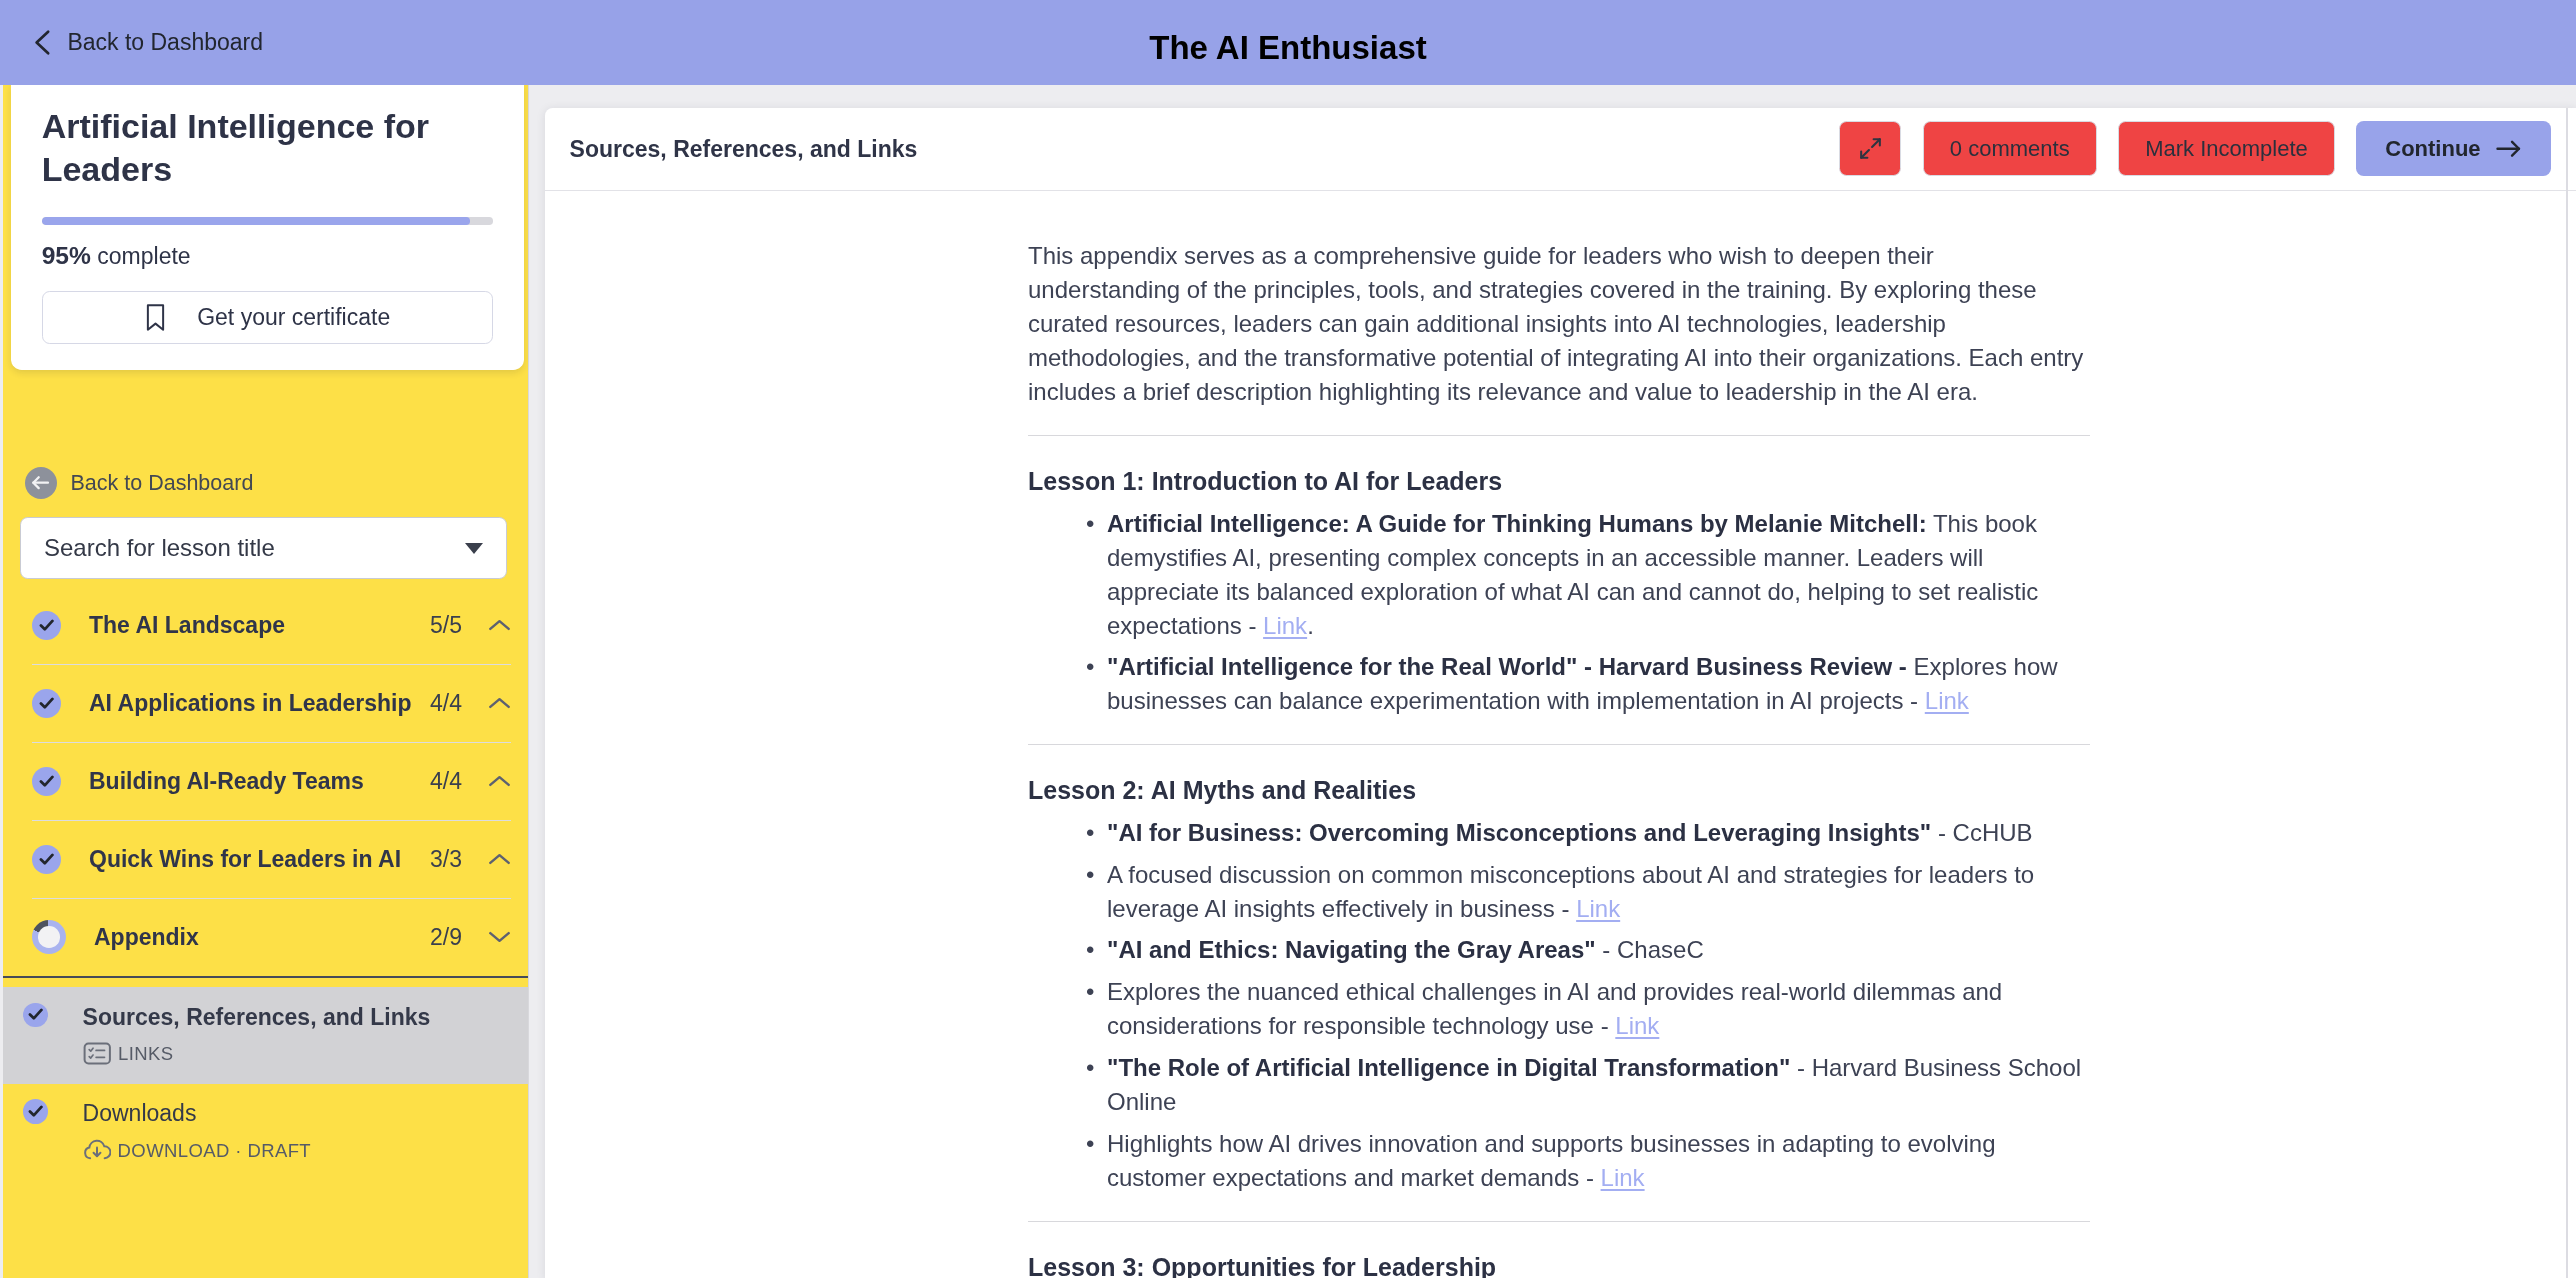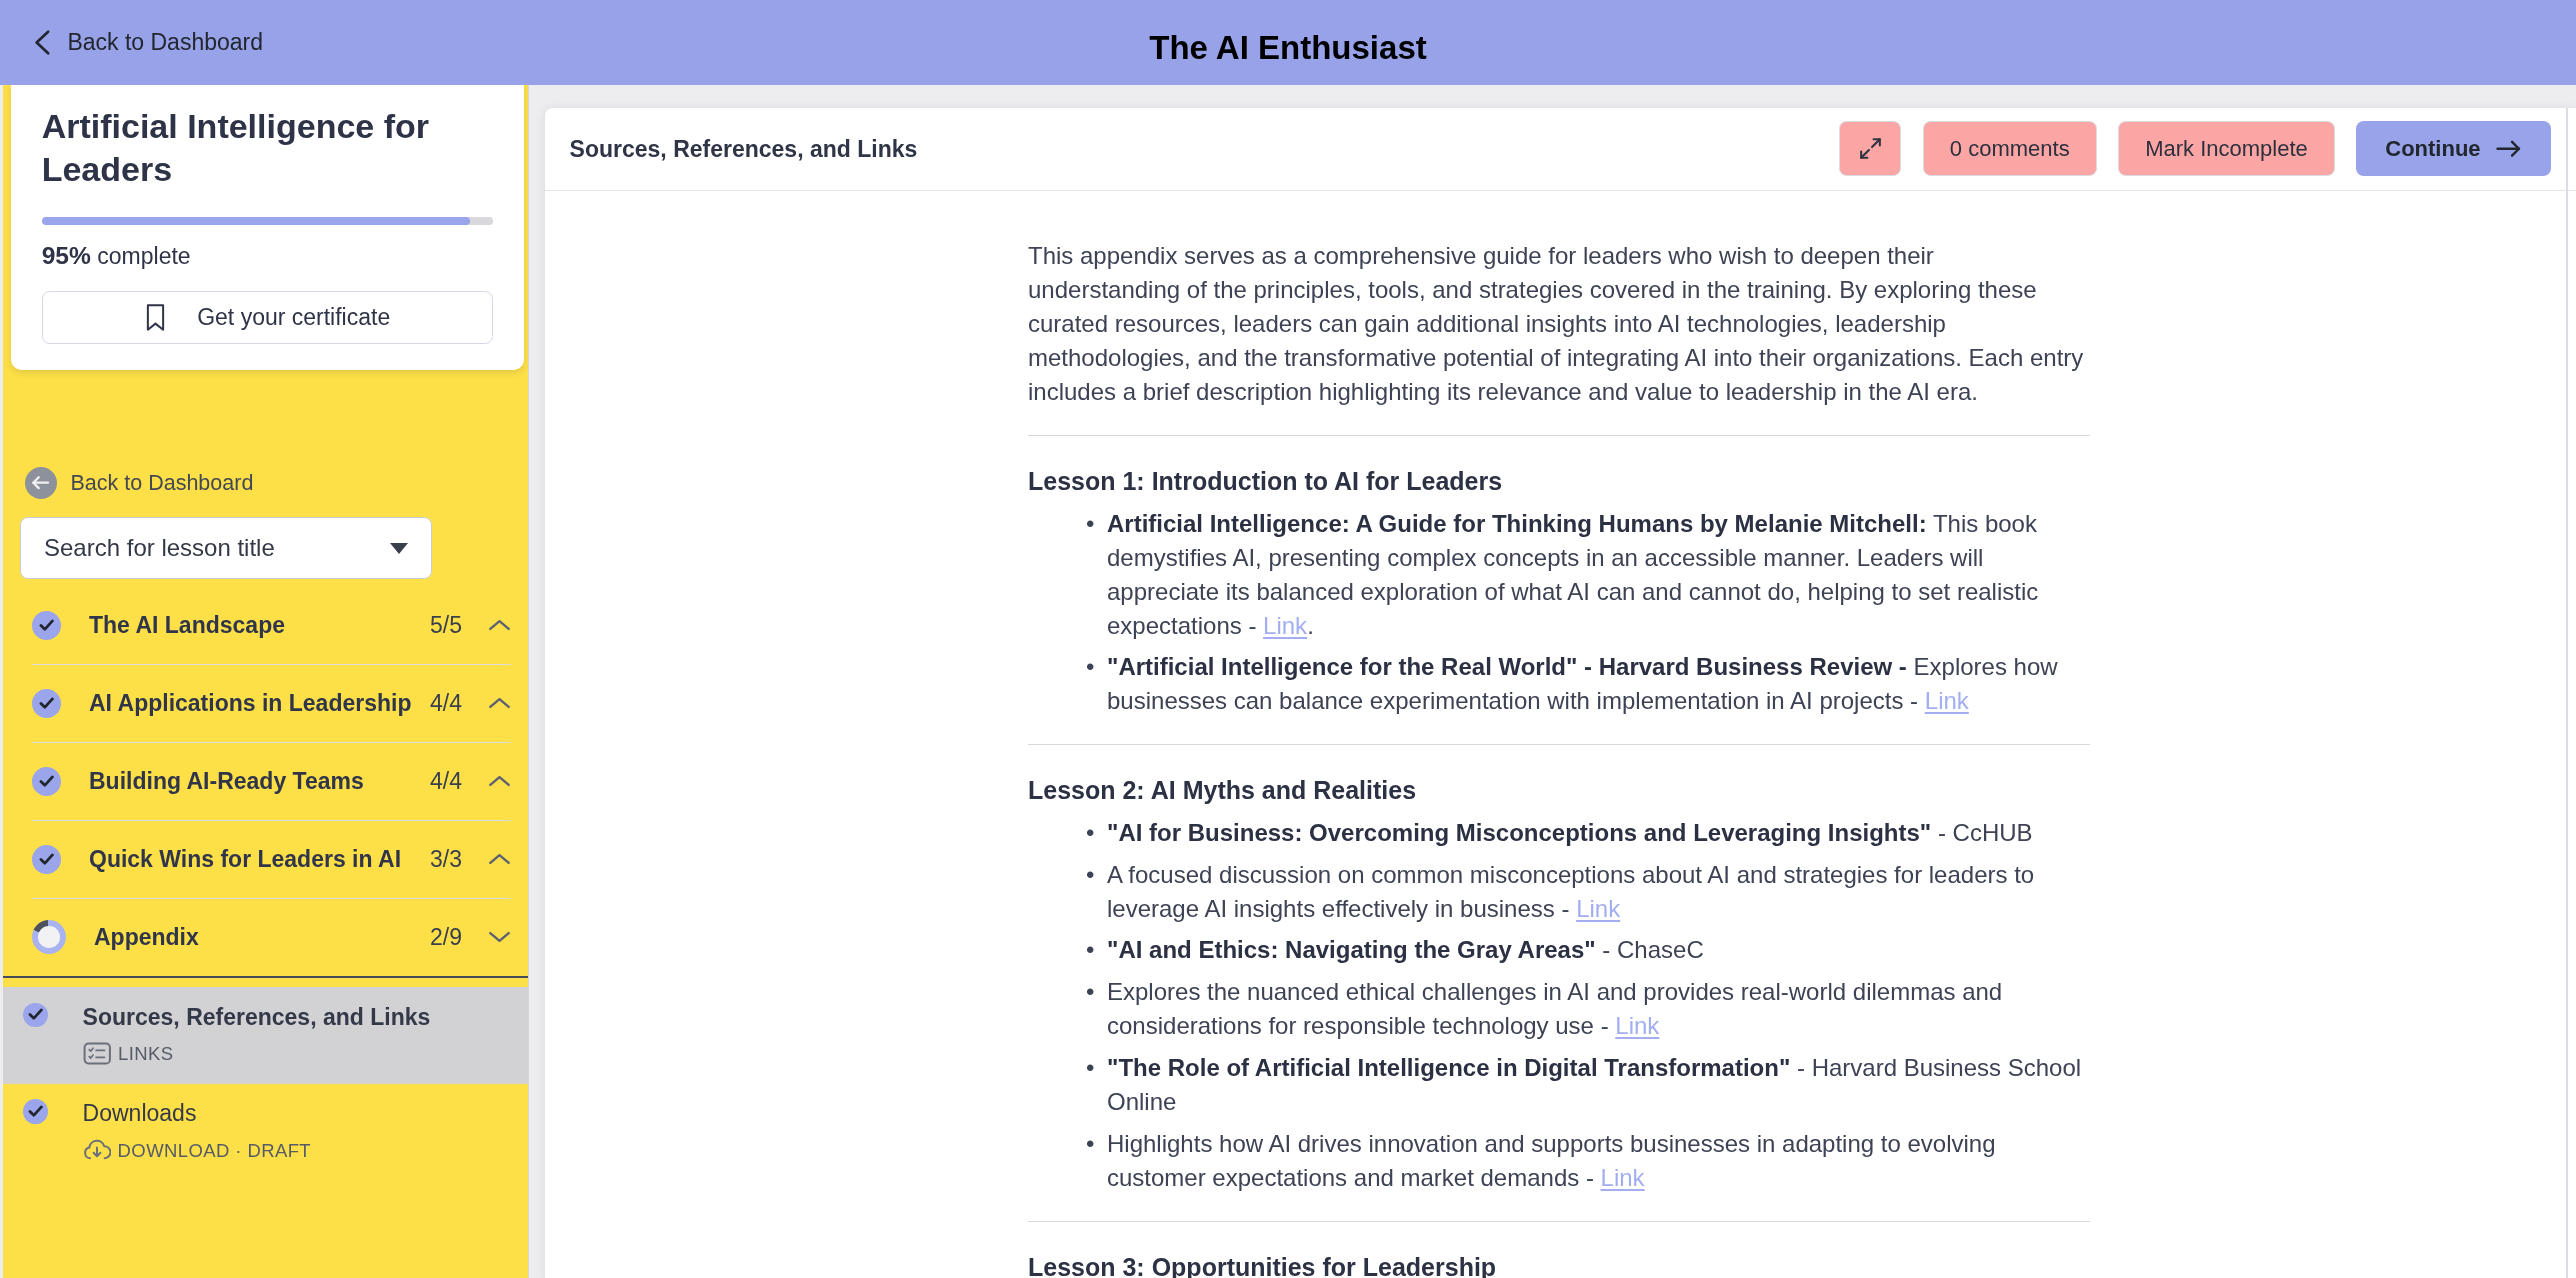--- a/index.html
+++ b/index.html
@@ -22,21 +22,21 @@
   .course-title{margin:20px 31px 0;font-size:34px;line-height:43px;font-weight:600;color:#2e3347;}
   .progress-track{margin:26px 31px 0;height:7.7px;border-radius:3.8px;background:#d8d8dd;overflow:hidden;}
   .progress-fill{height:100%;border-radius:3.8px;background:#9aa5ec;}
   .progress-label{margin:17px 31px 5px;font-size:23px;color:#2e3347;}
   .progress-label b{font-size:24.6px;}
   .cert-btn{margin:21.5px 31px 0;height:51px;border:1.5px solid #d6d8e6;border-radius:7.7px;background:#fff;
     display:flex;align-items:center;justify-content:center;gap:30px;font-size:23px;font-weight:500;color:#2e3347;cursor:pointer;}
   .sidebar-back{position:absolute;left:21.5px;top:382px;display:flex;align-items:center;gap:14px;cursor:pointer;}
   .back-circle{width:32px;height:32px;border-radius:50%;background:#8d919b;display:flex;align-items:center;justify-content:center;}
   .sidebar-back span{font-size:21.5px;color:#43485350;color:#434853;}
-  .search-select{position:absolute;left:17px;top:432px;width:412px;height:62px;box-sizing:border-box;
+  .search-select{position:absolute;left:17px;top:432px;width:487px;height:62px;box-sizing:border-box;
     background:#fff;border:1.5px solid #c9cbd3;border-radius:7.7px;display:flex;align-items:center;
     padding:0 23px;font-size:24px;color:#343947;cursor:pointer;}
   .caret-down{margin-left:auto;width:0;height:0;border-left:9.2px solid transparent;border-right:9.2px solid transparent;
     border-top:11.5px solid #3a3f4c;}
   .sections{position:absolute;left:0;top:501px;right:0;}
   .section-row{position:relative;min-height:78px;display:flex;align-items:center;padding:0 17px;box-sizing:border-box;cursor:pointer;margin-left:12px;}
   .section-row + .section-row::before, .subitems + .section-row::before{
     content:"";position:absolute;left:17px;right:17px;top:0;border-top:1.5px solid #dcdce0;}
   .circle{border-radius:50%;background:#9aa5ec;display:flex;align-items:center;justify-content:center;flex:none;}
   .circle.big{width:29px;height:29px;}
@@ -54,21 +54,21 @@
   .subitem-title{font-size:23px;color:#343949;line-height:29px;}
   .subitem.selected .subitem-title{font-weight:600;}
   .subitem-meta{margin-top:10.8px;display:flex;align-items:center;gap:7px;}
   .subitem-meta span{font-size:18.5px;letter-spacing:0.4px;color:#565b67;}
   
   .panel{position:absolute;left:545px;top:108px;right:0;bottom:0;background:#fff;border-radius:7.7px 0 0 0;
     box-shadow:0 1.5px 9.2px rgba(30,34,50,.10);}
   .panel-header{position:relative;height:82px;border-bottom:1.5px solid #e2e2e7;}
   .panel-title{position:absolute;left:24.6px;top:0;line-height:82px;font-size:23px;font-weight:600;color:#2f3447;}
   .header-actions{position:absolute;right:25px;top:13px;display:flex;gap:21.5px;}
-  .hbtn{height:55px;box-sizing:border-box;border:1.5px solid #d9dbe3;border-radius:7.7px;background:#fca5a5;
+  .hbtn{height:55px;box-sizing:border-box;border:1.5px solid #d9dbe3;border-radius:7.7px;background:#ef4444;
     display:flex;align-items:center;justify-content:center;font-size:22px;color:#2b303d;padding:0 26px;cursor:pointer;
     font-family:inherit;}
   .hbtn.icon-only{width:62px;padding:0;}
   .hbtn.primary{background:#98a3ea;border:none;color:#22262e;font-weight:600;gap:15.4px;padding:0 29px;}
   .right-line{position:absolute;right:8.5px;top:0;bottom:0;width:1.5px;background:#dcdce2;}
   
   .content{position:absolute;left:483px;top:82px;width:1062px;bottom:0;overflow:hidden;}
   .content p.intro{margin:49px 0 0;font-size:24px;line-height:34px;color:#3d4254;}
   .content hr{border:none;border-top:1.5px solid #d8d8dc;margin:26px 0 0;}
   .content h3{margin:28px 0 0;font-size:25px;line-height:35px;font-weight:600;color:#2c3144;}

